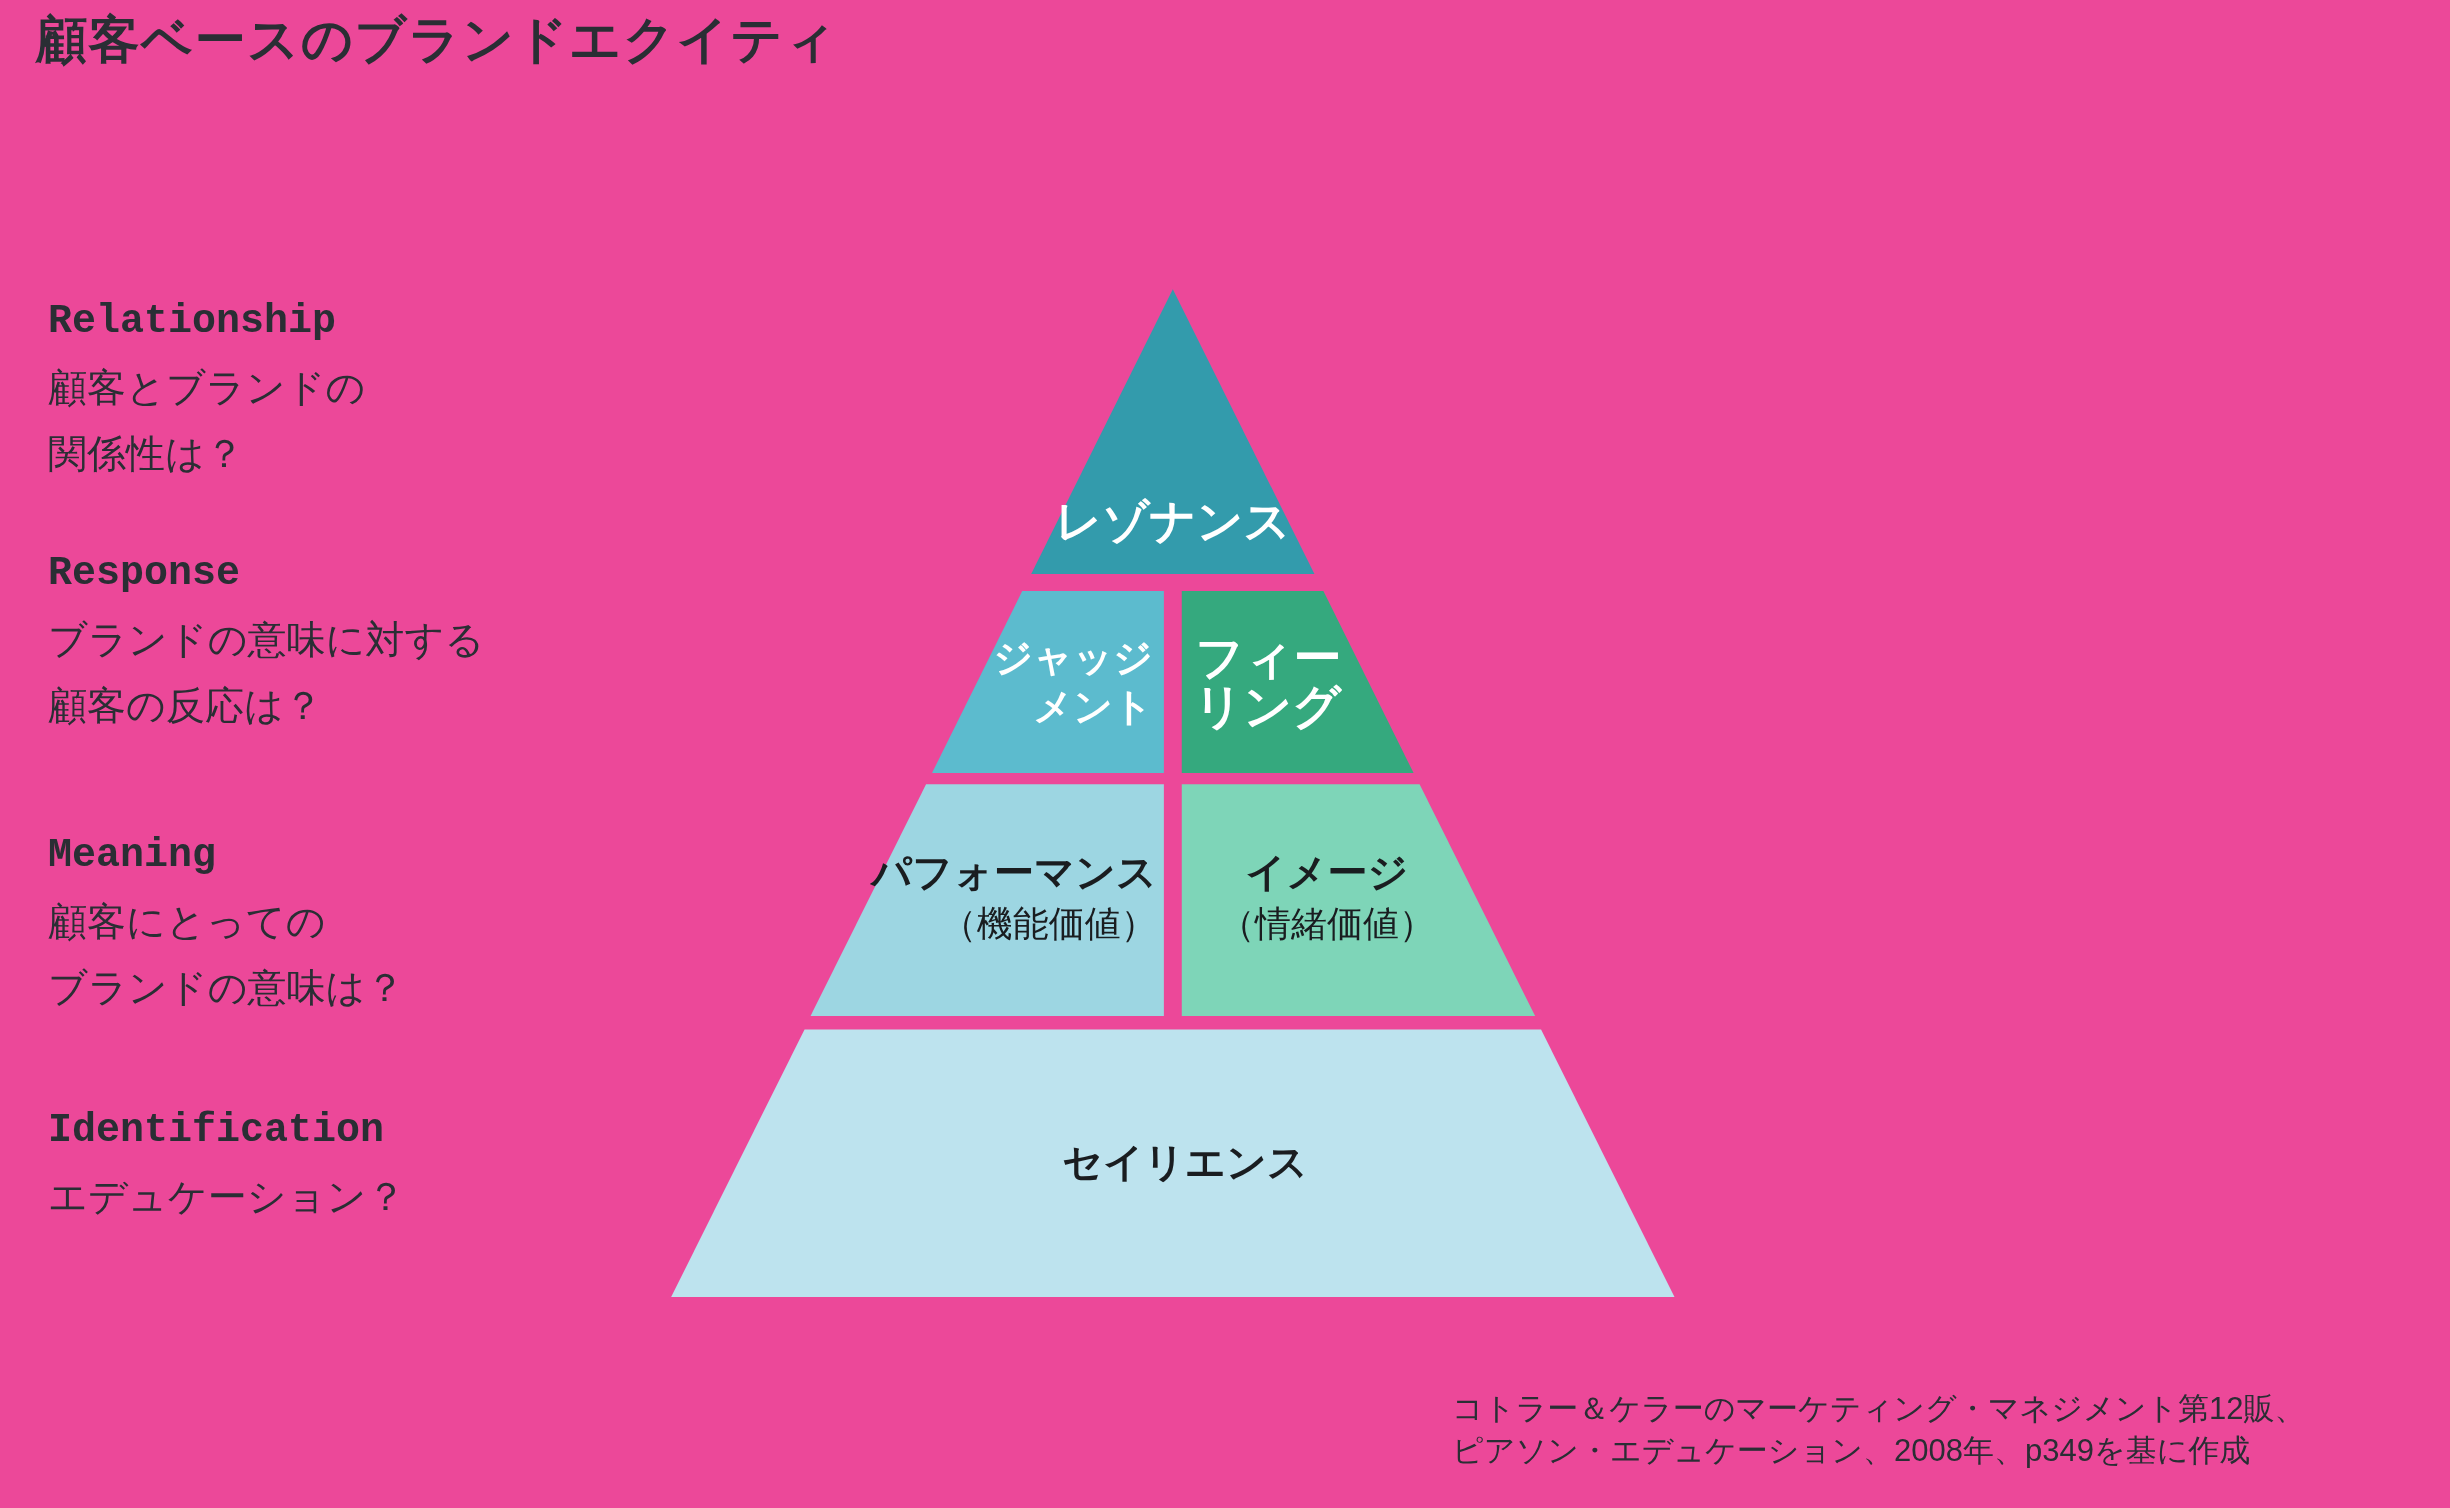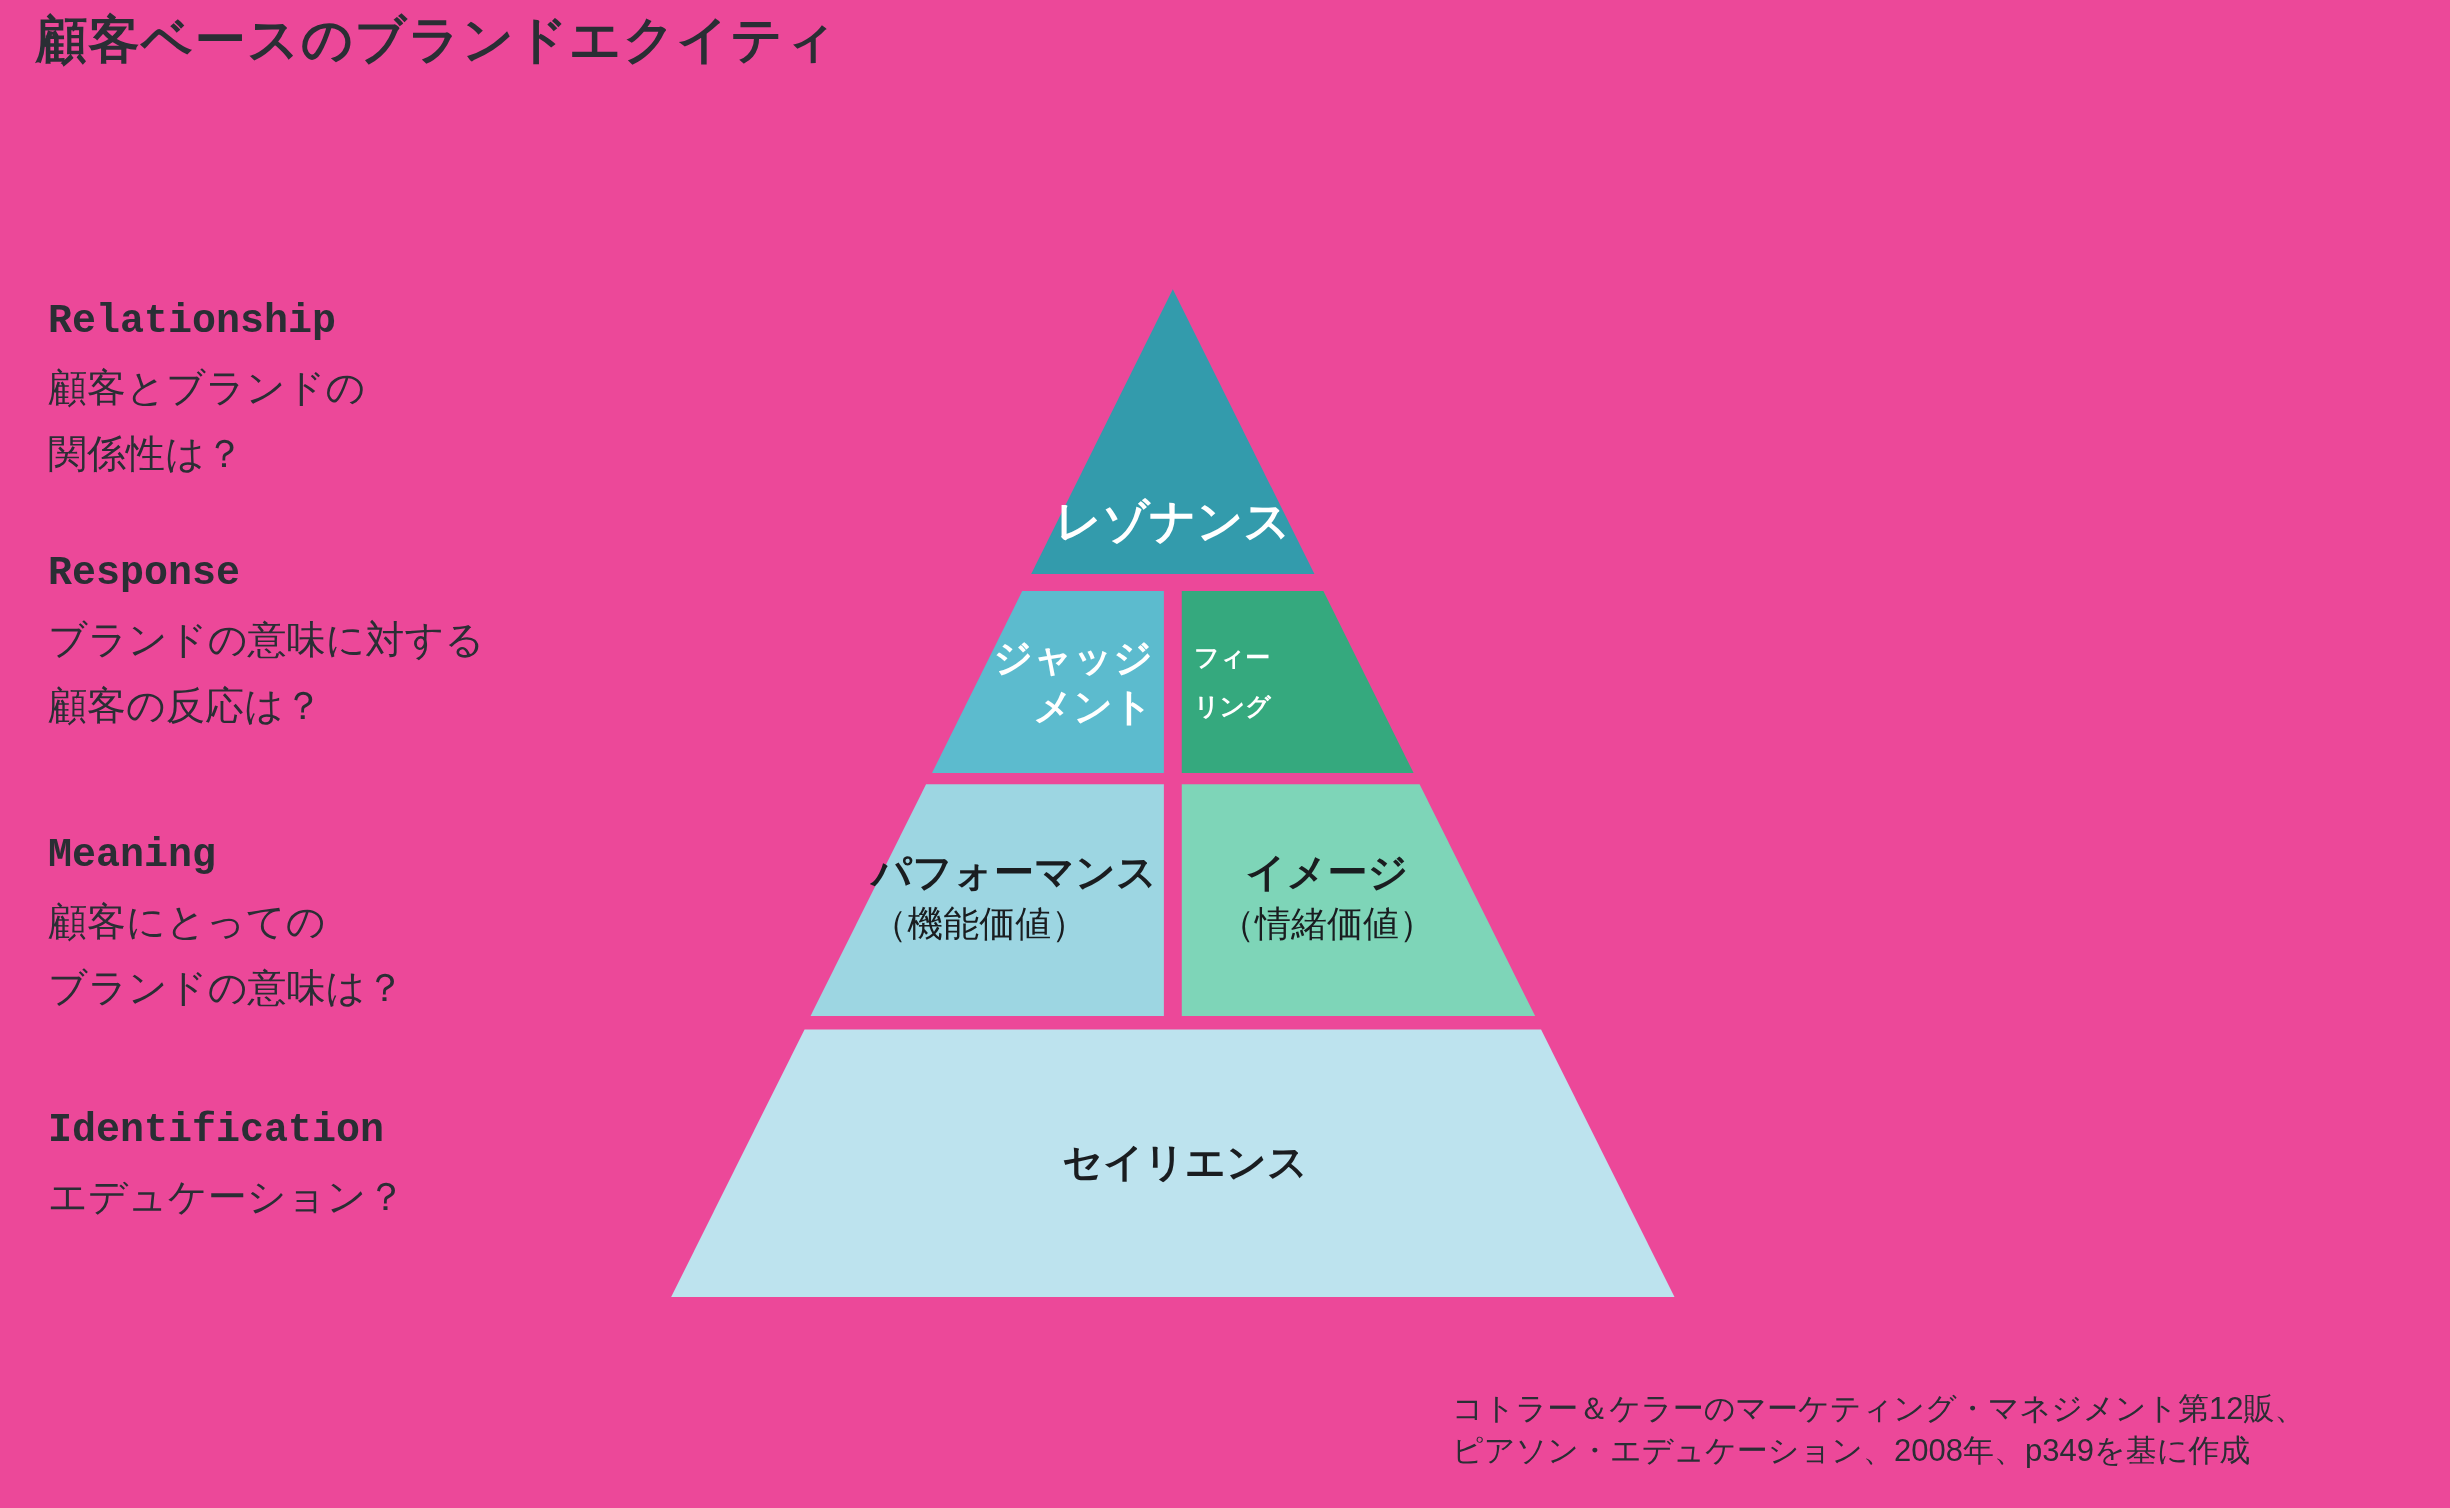--- a/index.html
+++ b/index.html
@@ -33,25 +33,25 @@
   .lbl-resonance{
     left:1173px;top:522px;transform:translate(-50%,-50%);
     font-size:46px;font-weight:bold;color:#ffffff;
   }
   .lbl-judgment{
     right:1297px;top:682px;transform:translateY(-50%);
     text-align:right;font-size:39px;font-weight:bold;color:#ffffff;line-height:49px;font-family:Liberation Serif, serif;
   }
   .lbl-feeling{
     left:1194px;top:682px;transform:translateY(-50%);
-    text-align:left;font-size:25px;font-weight:bold;color:#ffffff;line-height:49px;
+    text-align:right;font-size:48px;font-weight:bold;color:#ffffff;line-height:49px;
   }
   .lbl-performance{
     left:1014px;top:898px;transform:translate(-50%,-50%);
-    text-align:left;color:#1a1d20;line-height:52px;
+    text-align:right;color:#1a1d20;line-height:52px;
   }
   .lbl-imagery{
     left:1327px;top:898px;transform:translate(-50%,-50%);
     text-align:center;color:#1a1d20;line-height:52px;
   }
   .lbl-main{font-size:40px;font-weight:bold;}
   .lbl-sub{font-size:36px;font-weight:normal;}
   .lbl-salience{
     left:1173px;top:1162px;transform:translate(-50%,-50%);
     font-size:40px;font-weight:bold;color:#1a1d20;margin-left:12px;

